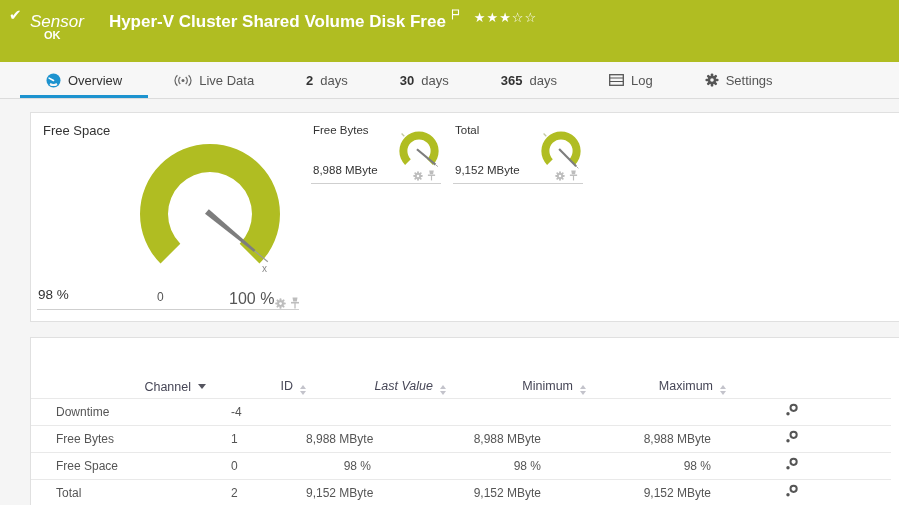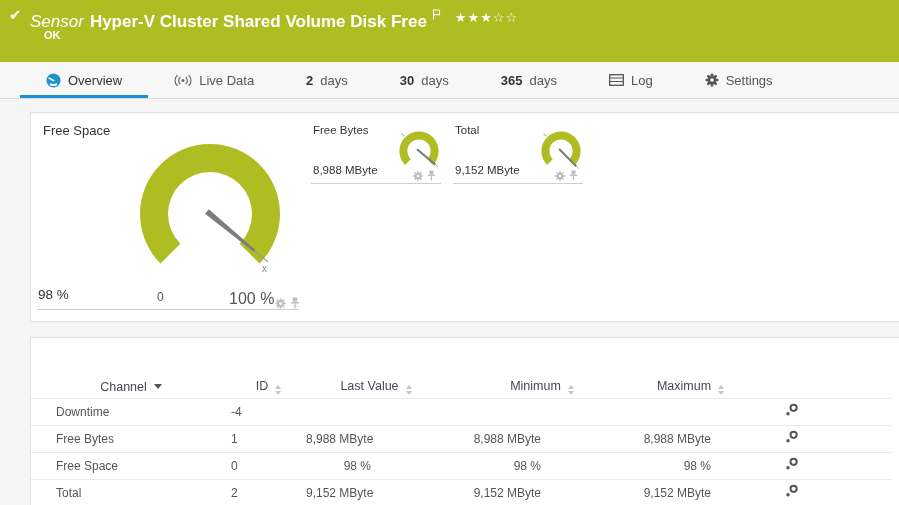--- a/index.html
+++ b/index.html
@@ -3,21 +3,21 @@
 <meta charset="utf-8">
 <style>
   * { margin:0; padding:0; box-sizing:border-box; }
   html,body { width:899px; height:505px; overflow:hidden; }
   body { font-family:"Liberation Sans","DejaVu Sans",sans-serif; background:#f5f5f5; position:relative; }
 
   
   .topbar { position:absolute; left:0; top:0; width:899px; height:62px; background:#b0bd22; color:#fff; }
   .topbar .check { position:absolute; left:9px; top:6px; font-size:15px; font-weight:bold; }
   .titleline { position:absolute; left:30px; top:5px; font-size:17px; white-space:nowrap; }
-  .titleline em { font-style:italic; font-weight:normal; margin-right:6px; }
+  .titleline em { font-style:italic; font-weight:normal; margin-right:25px; }
   .titleline strong { font-weight:bold; }
   .flagwrap { display:inline-block; margin-left:5px; vertical-align:7px; }
   .stars { font-size:13px; letter-spacing:1px; margin-left:14px; vertical-align:5px; }
   .okline { position:absolute; left:44px; top:29px; font-size:11px; font-weight:bold; }
 
   
   .tabsbar { position:absolute; left:0; top:62px; width:899px; height:37px; background:#f7f7f7;
              border-bottom:1px solid #dcdcdc; display:flex; align-items:stretch; padding-left:20px; }
   .tab { display:flex; align-items:center; gap:7px; padding:0 26px; font-size:13px; color:#555; cursor:pointer; white-space:nowrap; }
   .tab strong { color:#333; font-weight:bold; }
@@ -46,26 +46,26 @@
   .uline-main { left:6px; top:196px; width:262px; }
   .uline-s { left:2px; top:70px; width:130px; }
   .gp-icons { position:absolute; display:flex; gap:4px; align-items:flex-end; }
   .gp-main { left:244px; top:184px; }
   .gp-s { left:104px; top:57px; }
   .biggauge { position:absolute; left:99px; top:21px; }
   .smallgauge { position:absolute; left:85px; top:13px; }
 
   
   .table-panel table { border-collapse:collapse; table-layout:fixed; width:860px; margin-top:38px; }
-  .table-panel th { height:22px; font-weight:normal; font-size:12.5px; color:#474757; text-align:center;
+  .table-panel th { height:22px; font-weight:normal; font-size:12.5px; color:#474757; text-align:right;
                     border-bottom:1px solid #e9e9e9; white-space:nowrap;margin-top:30px; }
   .table-panel td { height:27px; font-size:12px; color:#555; border-bottom:1px solid #e9e9e9; white-space:nowrap; }
   th.h-channel, td.c-channel { padding-left:25px; }
   th.h-id, td.c-id { padding-left:25px; }
-  th.h-last { padding-left:0; }
+  th.h-last { padding-left:0;font-style:italic; }
   td.c-last { text-align:right; padding-right:75px; }
   th.h-min { padding-left:52px; }
   td.c-min { text-align:right; padding-right:45px; }
   th.h-max { padding-left:69px; }
   td.c-max { text-align:right; padding-right:15px; }
   td.c-gear { text-align:right; padding-right:12px; }
   .sort-desc { display:inline-block; width:0; height:0; border-left:4px solid transparent;
                border-right:4px solid transparent; border-top:5px solid #55555f; margin-left:7px; vertical-align:2px; }
   .sorts { display:inline-flex; flex-direction:column; gap:2px; margin-left:7px; vertical-align:1px; }
   .sorts i { display:block; width:0; height:0; border-left:3.5px solid transparent; border-right:3.5px solid transparent; }

